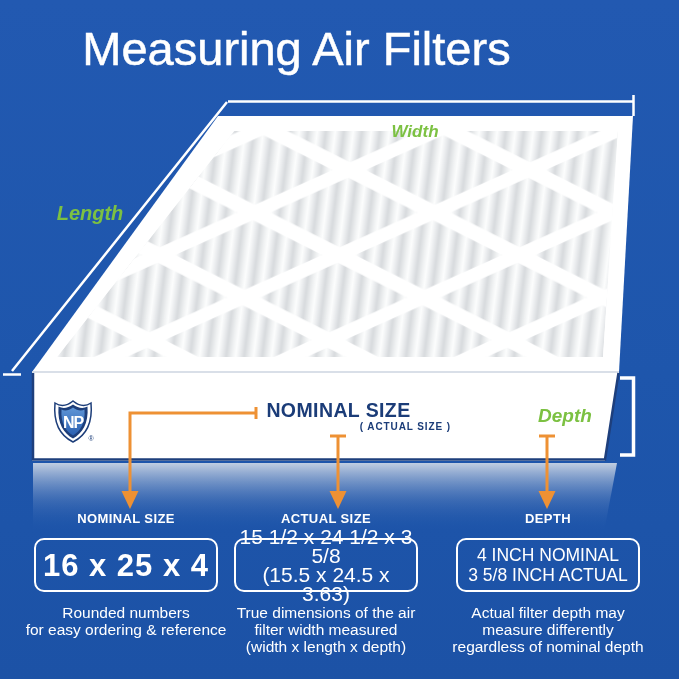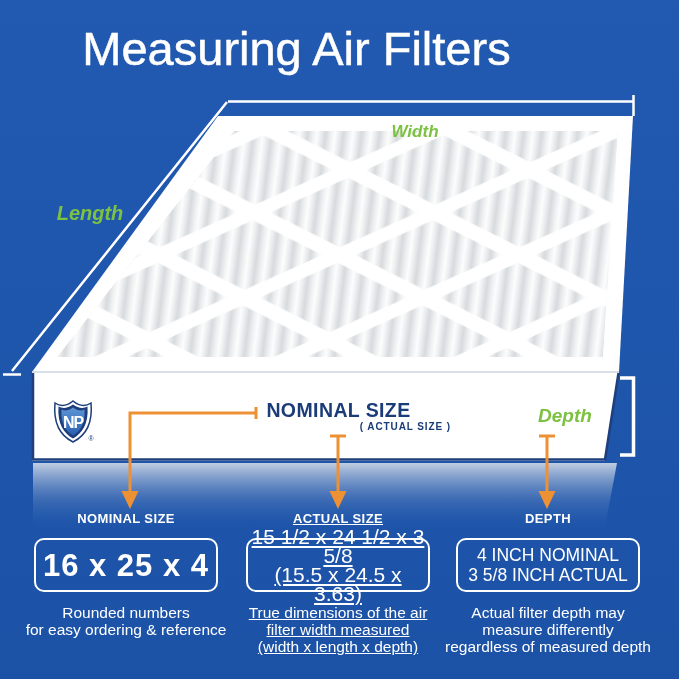--- a/index.html
+++ b/index.html
@@ -25,21 +25,21 @@
   .face-title{
     left:226px;top:399px;width:225px;text-align:center;color:#1b3c78;
     font-size:19.5px;font-weight:bold;letter-spacing:0.4px;
   }
   .face-subtitle{
     left:226px;top:421px;width:225px;text-align:right;color:#1b3c78;
     font-size:10px;font-weight:bold;letter-spacing:0.9px;
   }
   
   .col{position:absolute;top:505px;width:220px;text-align:center;color:#ffffff;}
-  .col-1{left:16px;} .col-2{left:228px;text-decoration:underline;} .col-3{left:438px;}
+  .col-1{left:16px;} .col-2{left:216px;} .col-3{left:438px;}
   .col-header{font-size:13px;font-weight:bold;letter-spacing:0.4px;margin-top:6px;margin-bottom:9px;}
   .value-box{
     margin:12px auto;width:184px;height:54px;border:2px solid #ffffff;border-radius:10px;
     display:flex;flex-direction:column;align-items:center;justify-content:center;
   }
   .col-1 .value-line-1{font-size:31px;font-weight:bold;letter-spacing:1px;line-height:33px;}
   .col-2 .value-line-1,.col-2 .value-line-2{font-size:21px;line-height:19px;}
   .col-3 .value-line-1,.col-3 .value-line-2{font-size:17.5px;line-height:20px;}
   .col-desc{margin-top:12px;font-size:15.5px;line-height:17px;}
 </style>
@@ -154,17 +154,17 @@
 
   <div class="col col-3">
     <div class="col-header">DEPTH</div>
     <div class="value-box">
       <div class="value-line-1">4 INCH NOMINAL</div>
       <div class="value-line-2">3 5/8 INCH ACTUAL</div>
     </div>
     <div class="col-desc">
       <div>Actual filter depth may</div>
       <div>measure differently</div>
-      <div>regardless of measured depth</div>
+      <div>regardless of nominal depth</div>
     </div>
   </div>
 
 </div>
 
 </body></html>

